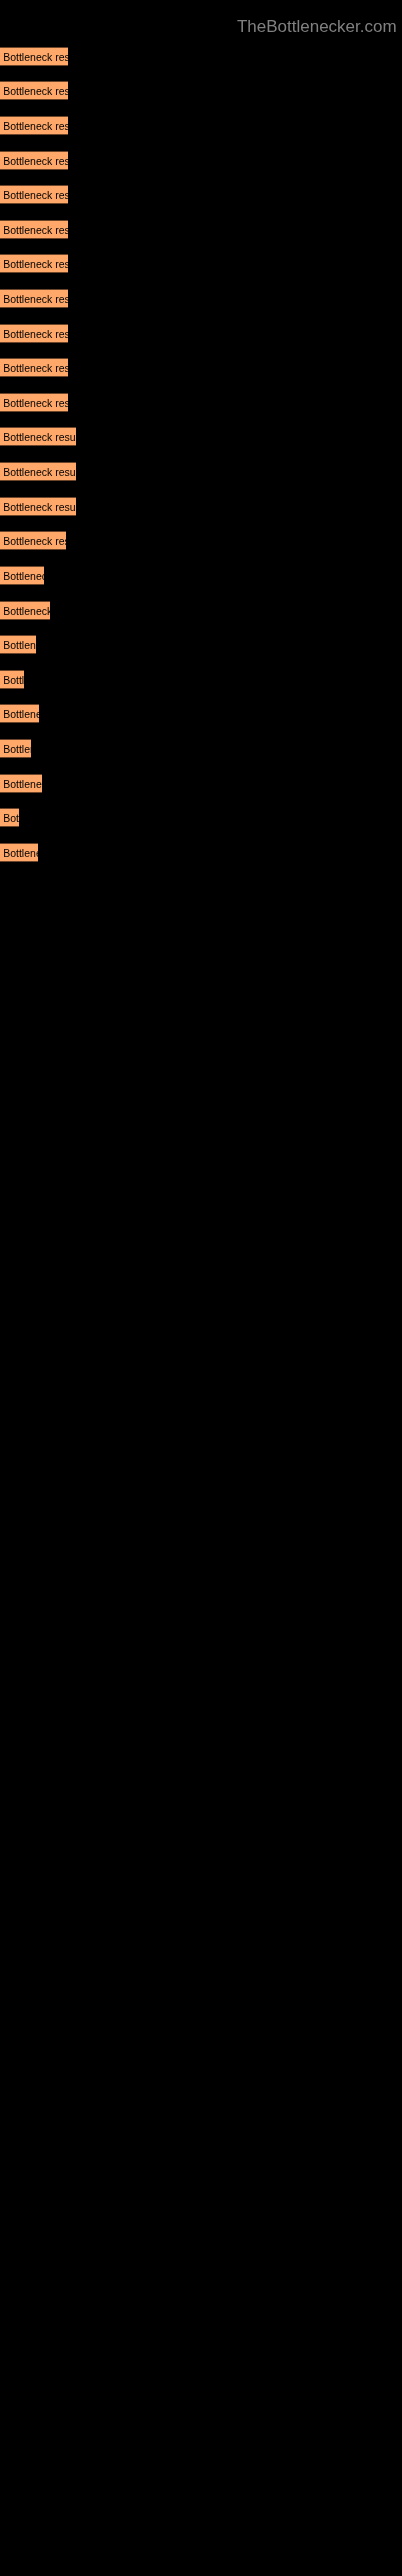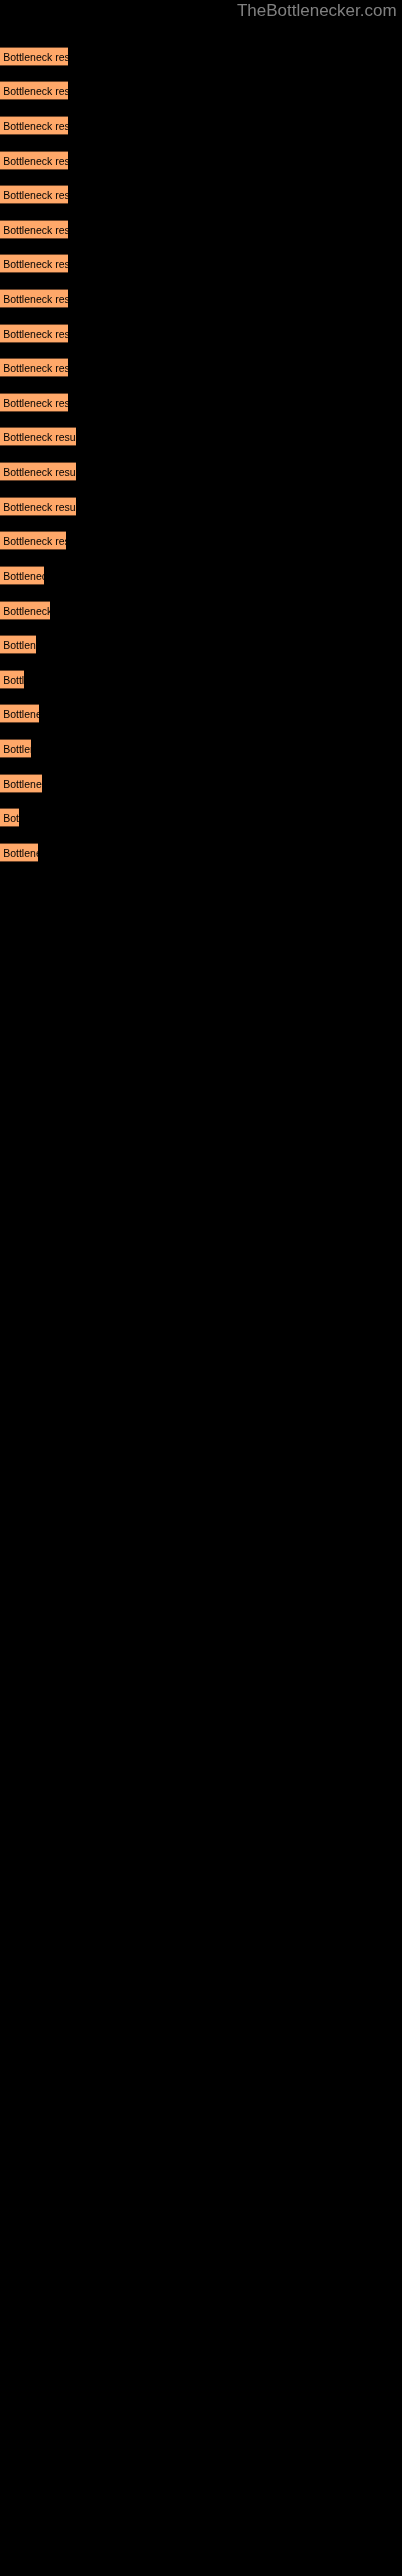--- a/index.html
+++ b/index.html
@@ -10,21 +10,21 @@
   body {
     width: 403px;
     height: 2576px;
     position: relative;
     font-family: "Liberation Sans", sans-serif;
     overflow: hidden;
   }
 
   .watermark {
     position: absolute;
-    top: 0px;
+    top: 16px;
     left: 0px;
     width: 403px;
     text-align: right;
     padding-right: 6.4px;
     box-sizing: border-box;
     color: #808080;
     font-size: 17px;
     line-height: 22.5px;
     font-family: "Liberation Sans", sans-serif;
     white-space: nowrap;

